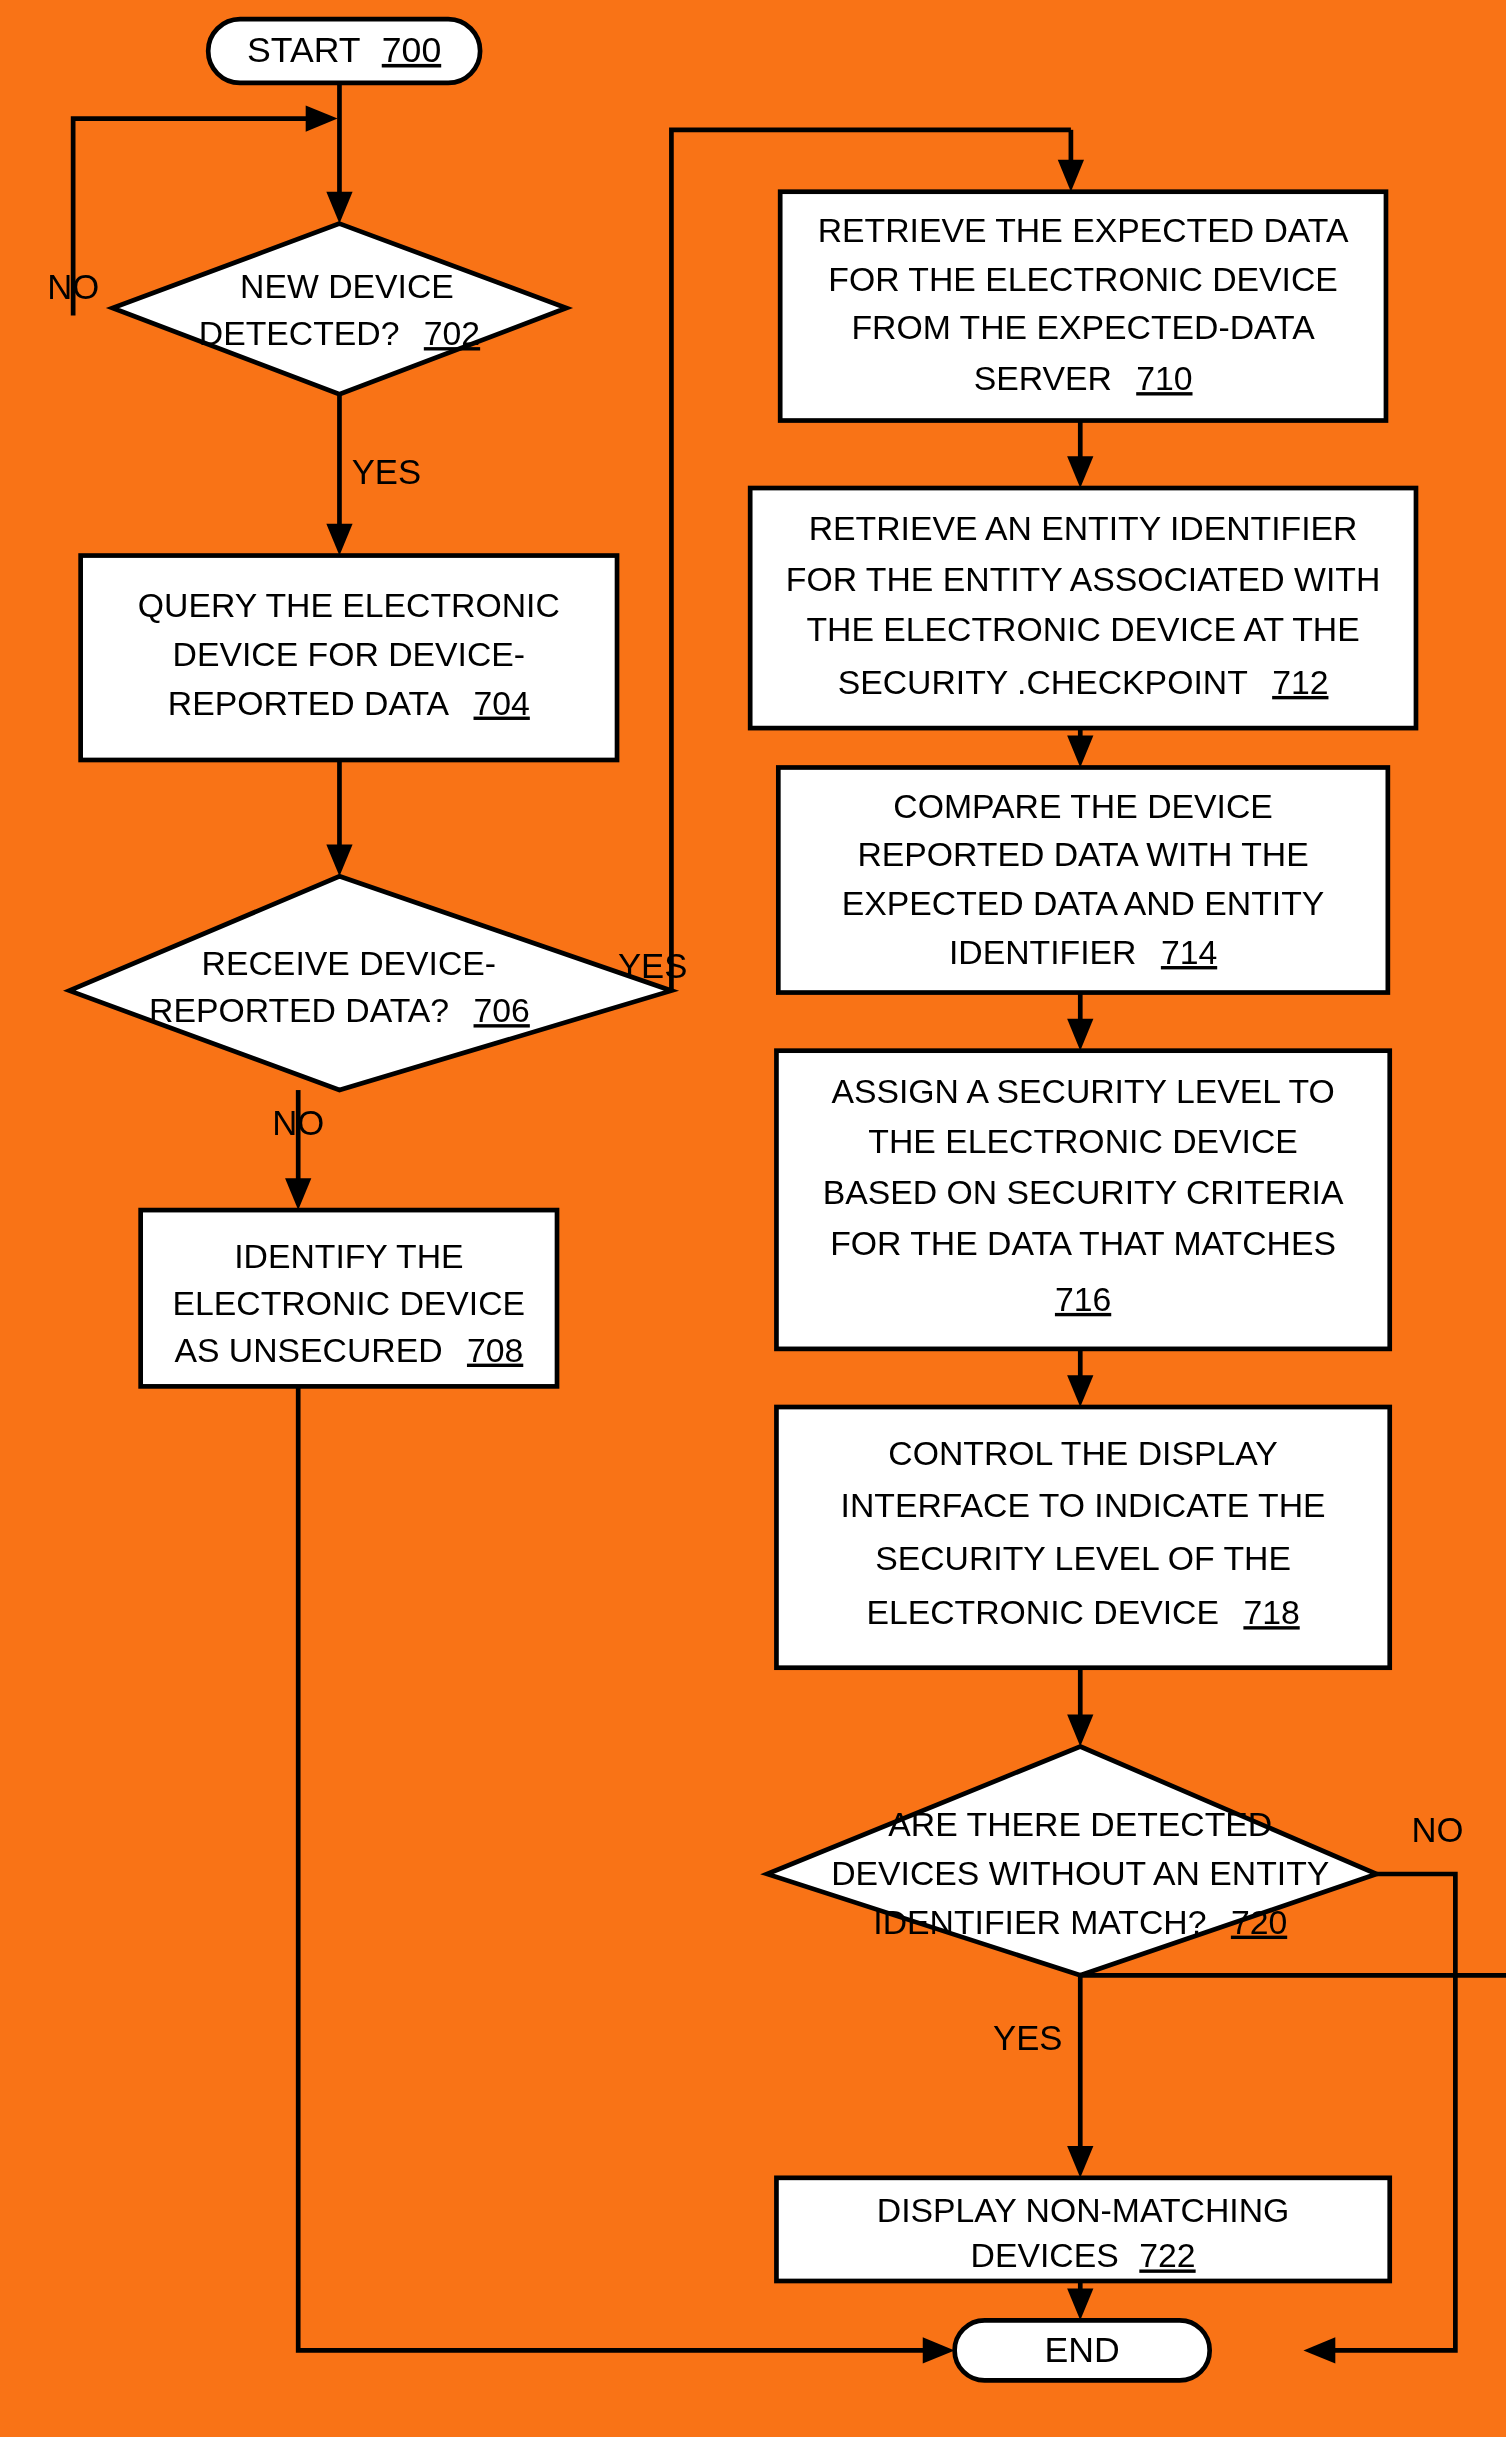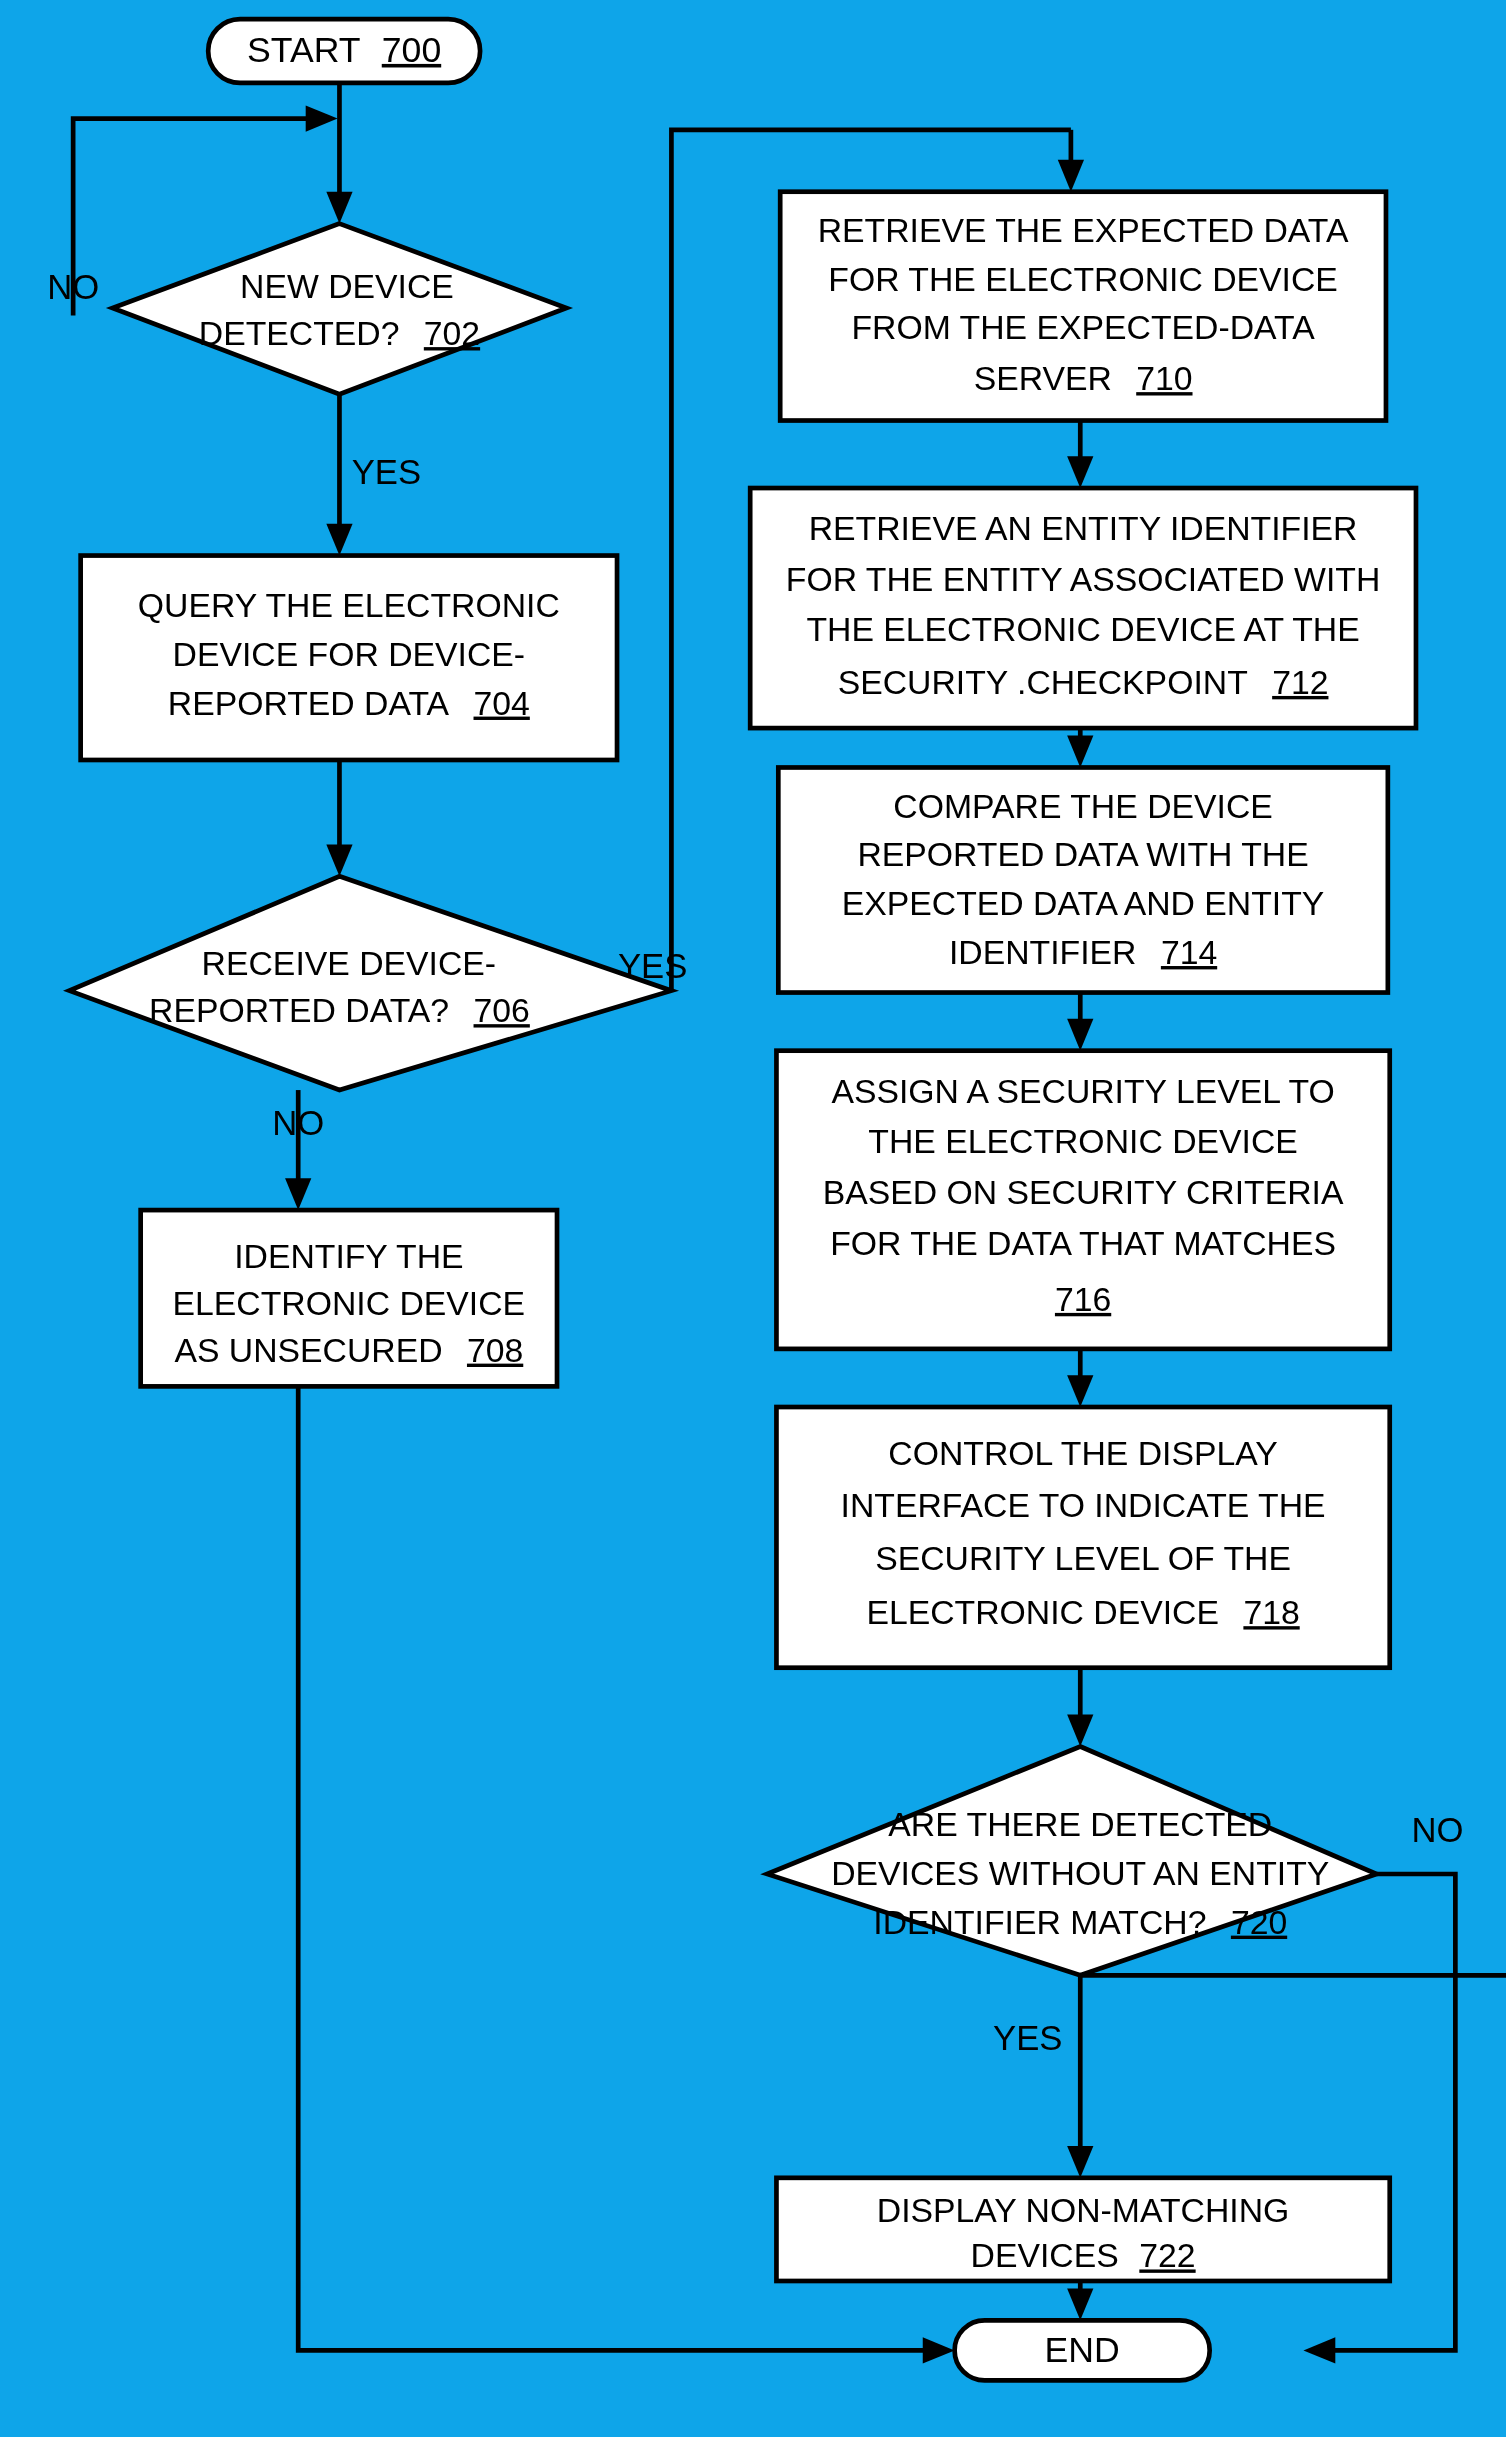--- a/index.html
+++ b/index.html
@@ -7,21 +7,21 @@
     padding: 0;
     background: #ffffff;
   }
   body {
     font-family: "Liberation Sans", sans-serif;
   }
   #canvas {
     position: relative;
     width: 1506px;
     height: 2438px;
-    background: #0ea5e9;
+    background: #f97316;
     overflow: hidden;
   }
   #flow-svg {
     position: absolute;
     top: 0;
     left: 0;
     width: 1506px;
     height: 2438px;
   }
   .node-text {

